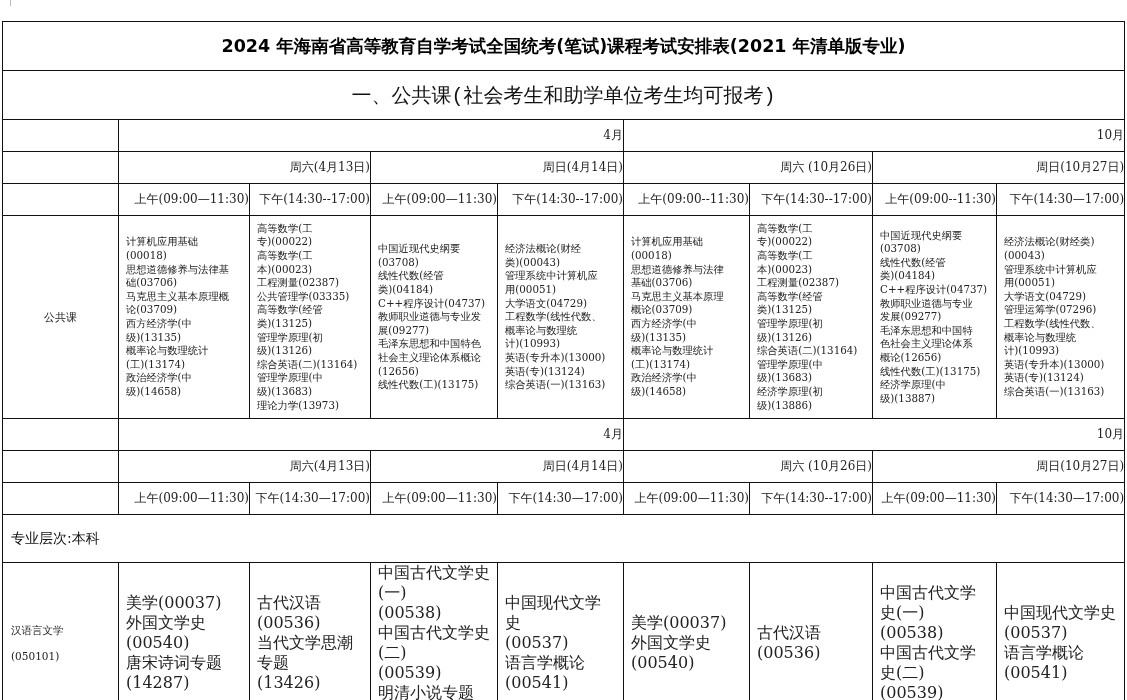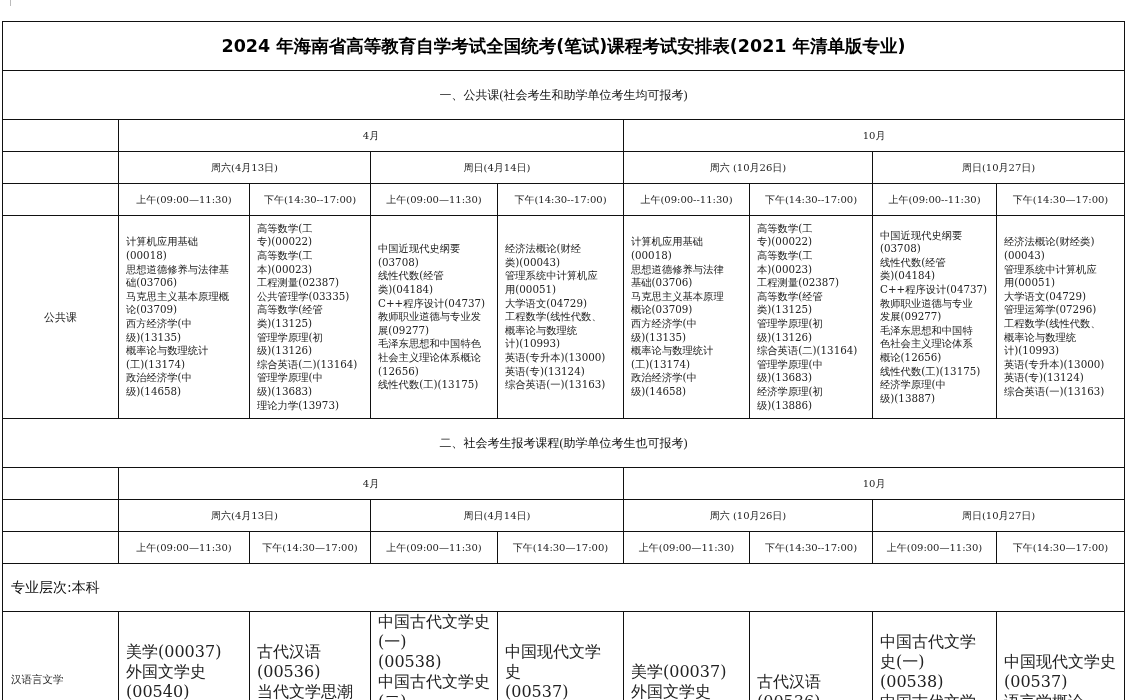--- a/index.html
+++ b/index.html
@@ -2,22 +2,22 @@
 <html><head>
 <meta charset="utf-8">
 <style>
   html, body { margin: 0; padding: 0; background: #ffffff; }
   body { width: 1127px; height: 700px; position: relative; overflow: hidden;
          font-family: "DejaVu Serif", "Liberation Serif", serif; color: #222; }
   .page-edge { position: absolute; left: 10px; top: 0; width: 1px; height: 6px; background: #bbb; }
   table.sched { position: absolute; left: 2px; top: 21px; border-collapse: collapse; table-layout: fixed; width: 1122px; }
   table.sched td { border: 1.5px solid #111; padding: 0; vertical-align: middle; }
   .title { height: 48px; text-align: center; font-family: "DejaVu Sans", "Liberation Sans", sans-serif; font-weight: bold; font-size: 17.5px; color: #000; }
-  .section { height: 48px; text-align: center; font-family: Liberation Serif, serif; font-size: 12px; color: #111; }
-  .month td, .day td, .slot td { height: 31px; text-align: center; font-size: 10px; color: #222; }
+  .section { height: 48px; text-align: center; font-family: Liberation Mono, monospace; font-size: 20px; color: #111; }
+  .month td, .day td, .slot td { height: 31px; text-align: right; font-size: 12px; color: #222; }
   .cell { font-size: 10.3px; line-height: 13.6px; padding: 0 7px !important; vertical-align: middle; color: #222; }
   .cell div { white-space: pre-line; }
   .rowhead { text-align: center; font-size: 11px; }
   .level { height: 47px; font-family: "DejaVu Sans", "Liberation Sans", sans-serif; font-size: 14px; padding-left: 8px !important; color: #111; }
   .major-cell { font-size: 16px; line-height: 20px; padding: 0 7px !important; color: #222; }
   .major-head { font-size: 10.5px; line-height: 26px; padding-left: 8px !important; }
 </style>
 </head>
 <body>
 
@@ -178,23 +178,20 @@
 管理运筹学(07296)
 工程数学(线性代数、
 概率论与数理统
 计)(10993)
 英语(专升本)(13000)
 英语(专)(13124)
 综合英语(一)(13163)</div>
         </td>
   </tr>
 
-  <tr>
-    <td colspan="9" class="section">二、社会考生报考课程(助学单位考生也可报考)</td>
-  </tr>
   <tr class="month">
     <td></td>
     <td colspan="4">4月</td>
     <td colspan="4">10月</td>
   </tr>
   <tr class="day">
     <td></td>
     <td colspan="2">周六(4月13日)</td>
     <td colspan="2">周日(4月14日)</td>
     <td colspan="2">周六 (10月26日)</td>

